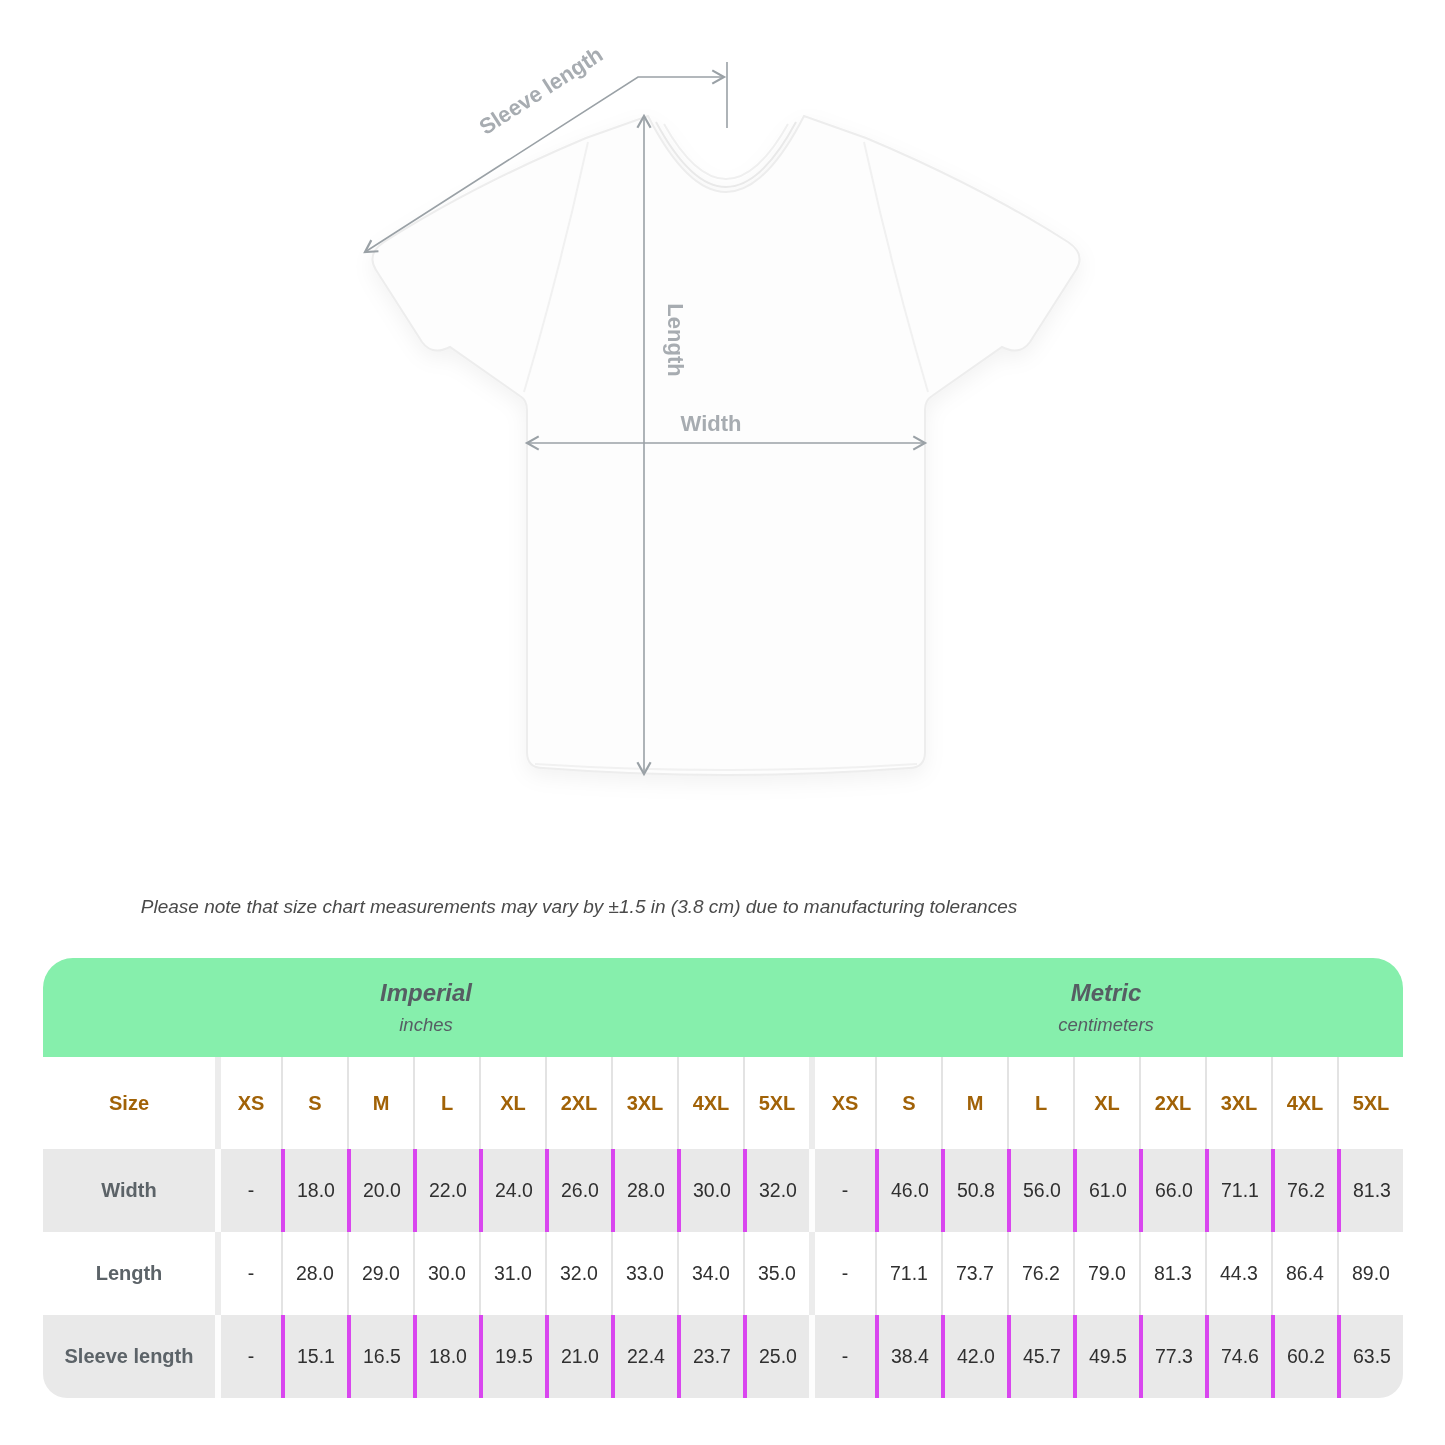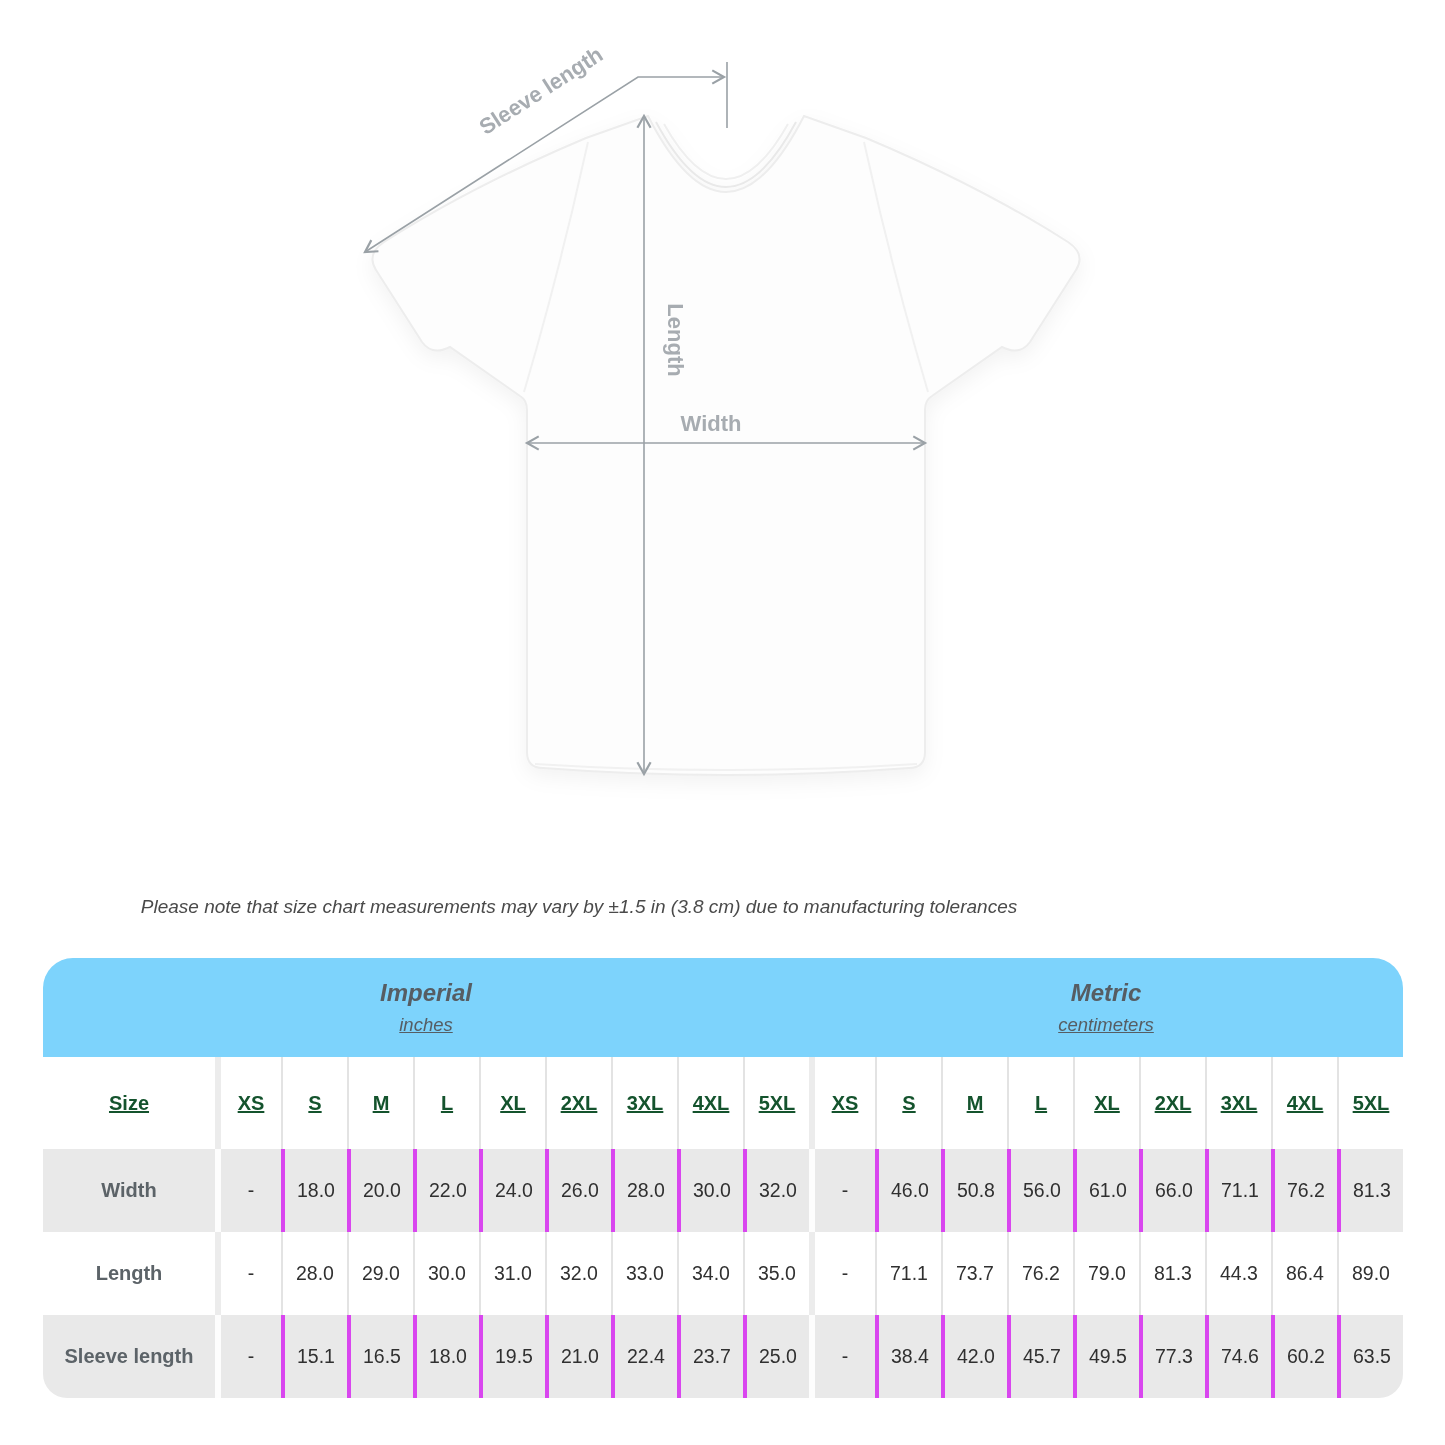--- a/index.html
+++ b/index.html
@@ -74,48 +74,46 @@
     overflow: hidden;
     background: #ffffff;
   }
   .trow { display: contents; }
   .c {
     display: flex;
     align-items: center;
     justify-content: center;
     box-sizing: border-box;
   }
-  .band .c { background: #7dd3fc; }
+  .band .c { background: #86efac; }
   .band-imp { grid-column: 1 / 11; }
   .band-met { grid-column: 11 / 20; }
   .unit { flex-direction: column; }
   .u1 {
     font-size: 24px;
     font-weight: bold;
     font-style: italic;
     color: #565d63;
   }
   .u2 {
     font-size: 18.5px;
     font-style: italic;
     color: #565d63;
     margin-top: 7px;
-    text-decoration: underline;
   }
   .plain .c { background: #ffffff; }
   .stripe .c { background: #e9e9e9; }
   .plain .bl { border-left: 2px solid #e3e3e3; }
   .plain .blt { border-left: 6px solid #ececec; }
   .stripe .bl { border-left: 4px solid #d946ef; }
   .stripe .blt { border-left: 6px solid #fdfdfd; }
   .hdr {
     font-size: 20px;
     font-weight: bold;
-    color: #14532d;
-    text-decoration: underline;
+    color: #a16207;
   }
   .rowlab {
     font-size: 20px;
     font-weight: bold;
     color: #5c6368;
   }
   .val {
     font-size: 19.5px;
     color: #303030;
   }

